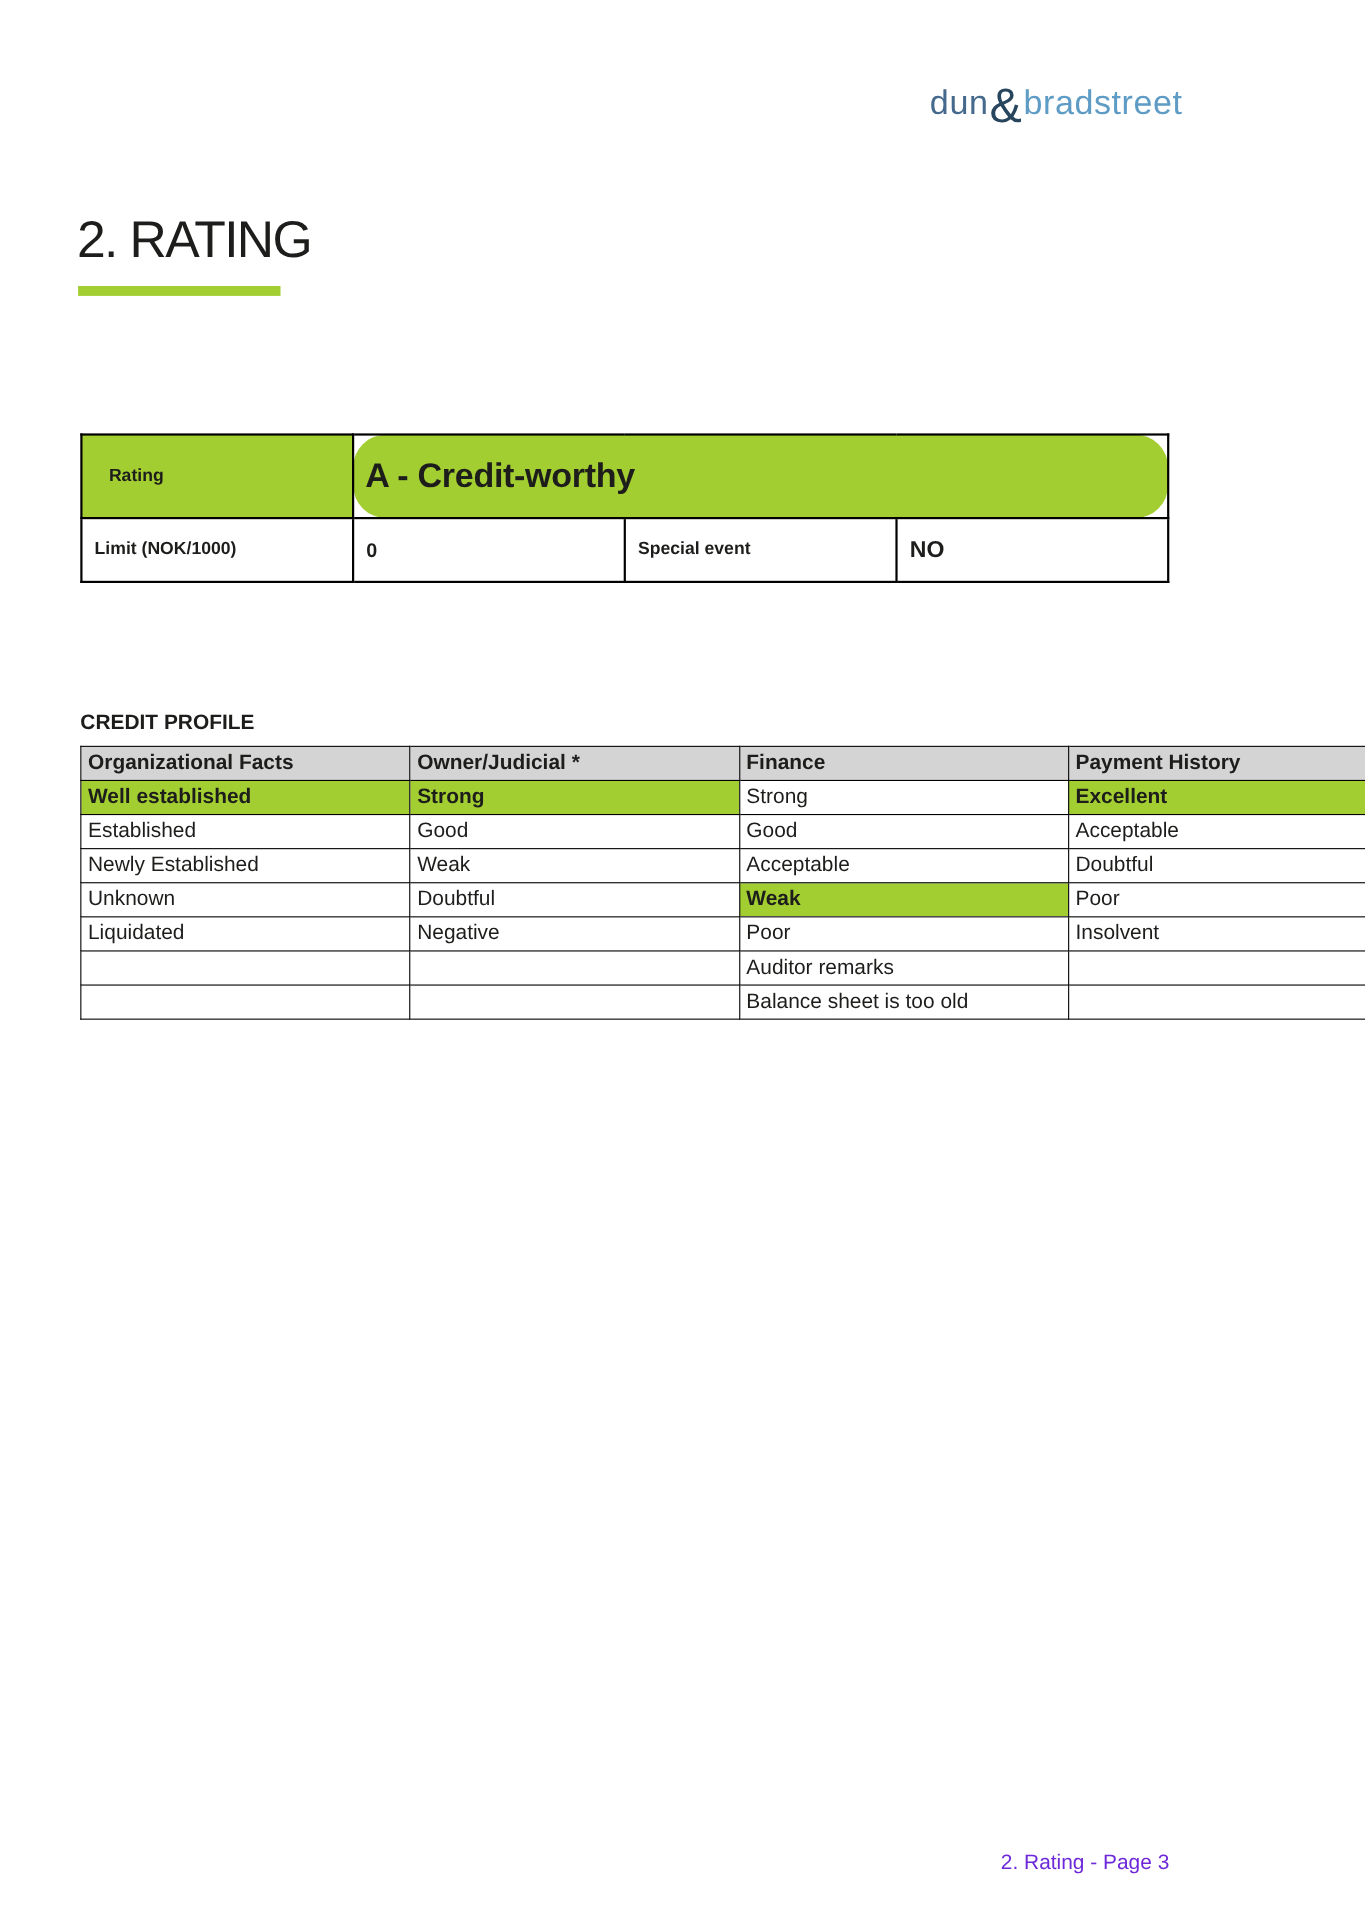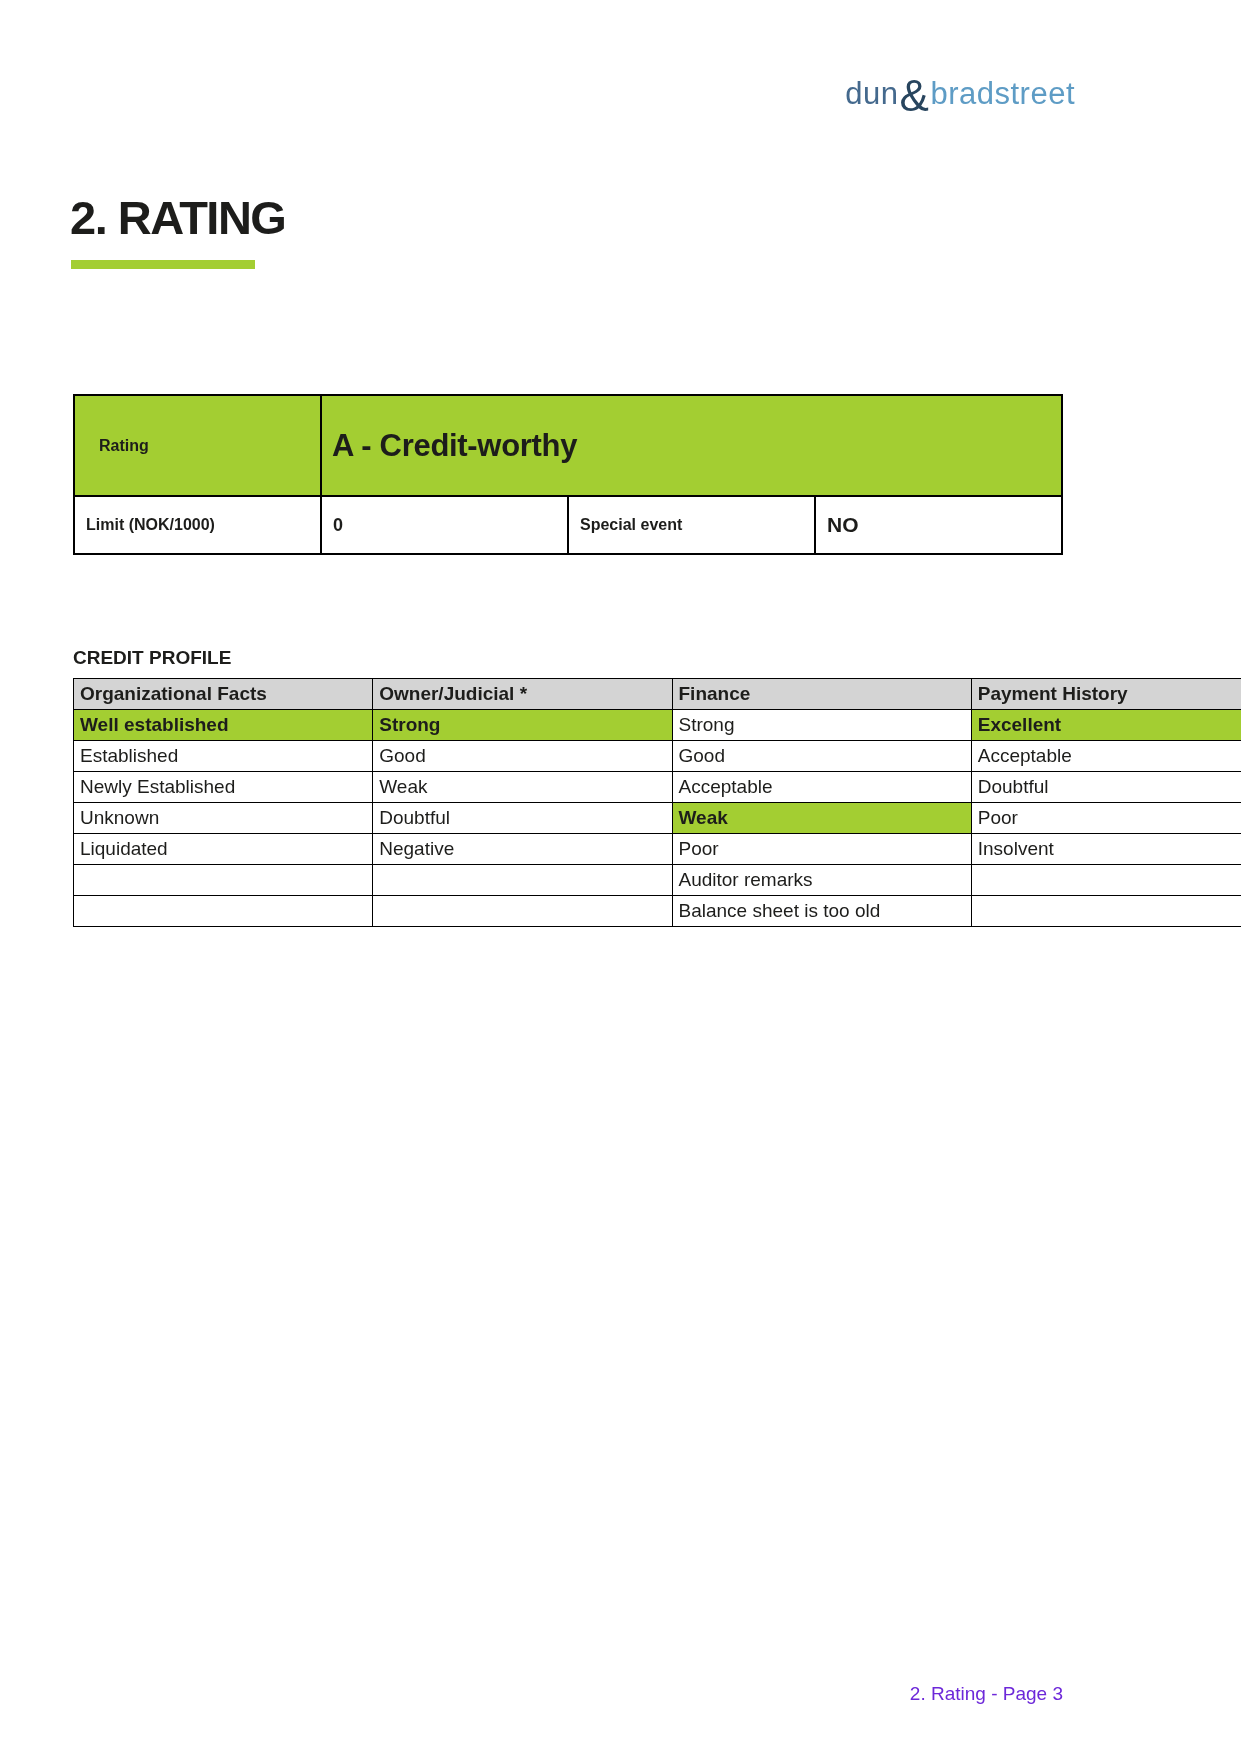--- a/index.html
+++ b/index.html
@@ -23,40 +23,40 @@
   .logo-amp  {
     color: var(--logo_amp, #28455e);
     font-size: 44px; vertical-align: -7px; margin: 0 1px;
     display: inline-block; line-height: 0.8;
   }
   .logo-brad { color: var(--logo_bradstreet, #5e9cc5); }
 
   
   .page-title {
     position: absolute; left: 70px; top: 194px; margin: 0;
-    font-size: 47px; font-weight: 700; letter-spacing: -1.5px;
+    font-size: 47px; font-weight: 400; letter-spacing: -1.5px;
     color: var(--text_black, #1d1d1b);
     line-height: 1;
   }
   .title-bar {
     position: absolute; left: 71px; top: 260px;
     width: 184px; height: 9px;
     background: var(--green, #a3ce32);
   }
 
   
   .rating-table {
     position: absolute; left: 73px; top: 394px;
     width: 990px; border-collapse: collapse; table-layout: fixed;
   }
   .rating-table td { border: 2px solid #000; vertical-align: middle; }
-  .rt-row1 { height: 101px; }
+  .rt-row1 { height: 76px; }
   .green-bg { background: var(--green, #a3ce32); }
   .rt-label { font-weight: bold; font-size: 16px; padding-left: 24px; }
-  .rt-value { font-weight: bold; font-size: 31px; padding-left: 10px; letter-spacing: -0.3px; }
+  .rt-value { font-weight: bold; font-size: 31px; padding-left: 10px; letter-spacing: -0.3px; border-radius: 30px; }
   .rt-row2 { height: 58px; }
   .rt2-label { font-weight: bold; font-size: 16px; padding-left: 11px; }
   .rt2-val   { font-weight: bold; font-size: 18px; padding-left: 11px; }
   .rt2-no    { font-size: 21px; }
 
   
   .section-label {
     position: absolute; left: 73px; top: 647px;
     font-size: 19px; font-weight: bold; line-height: 1.2;
   }

